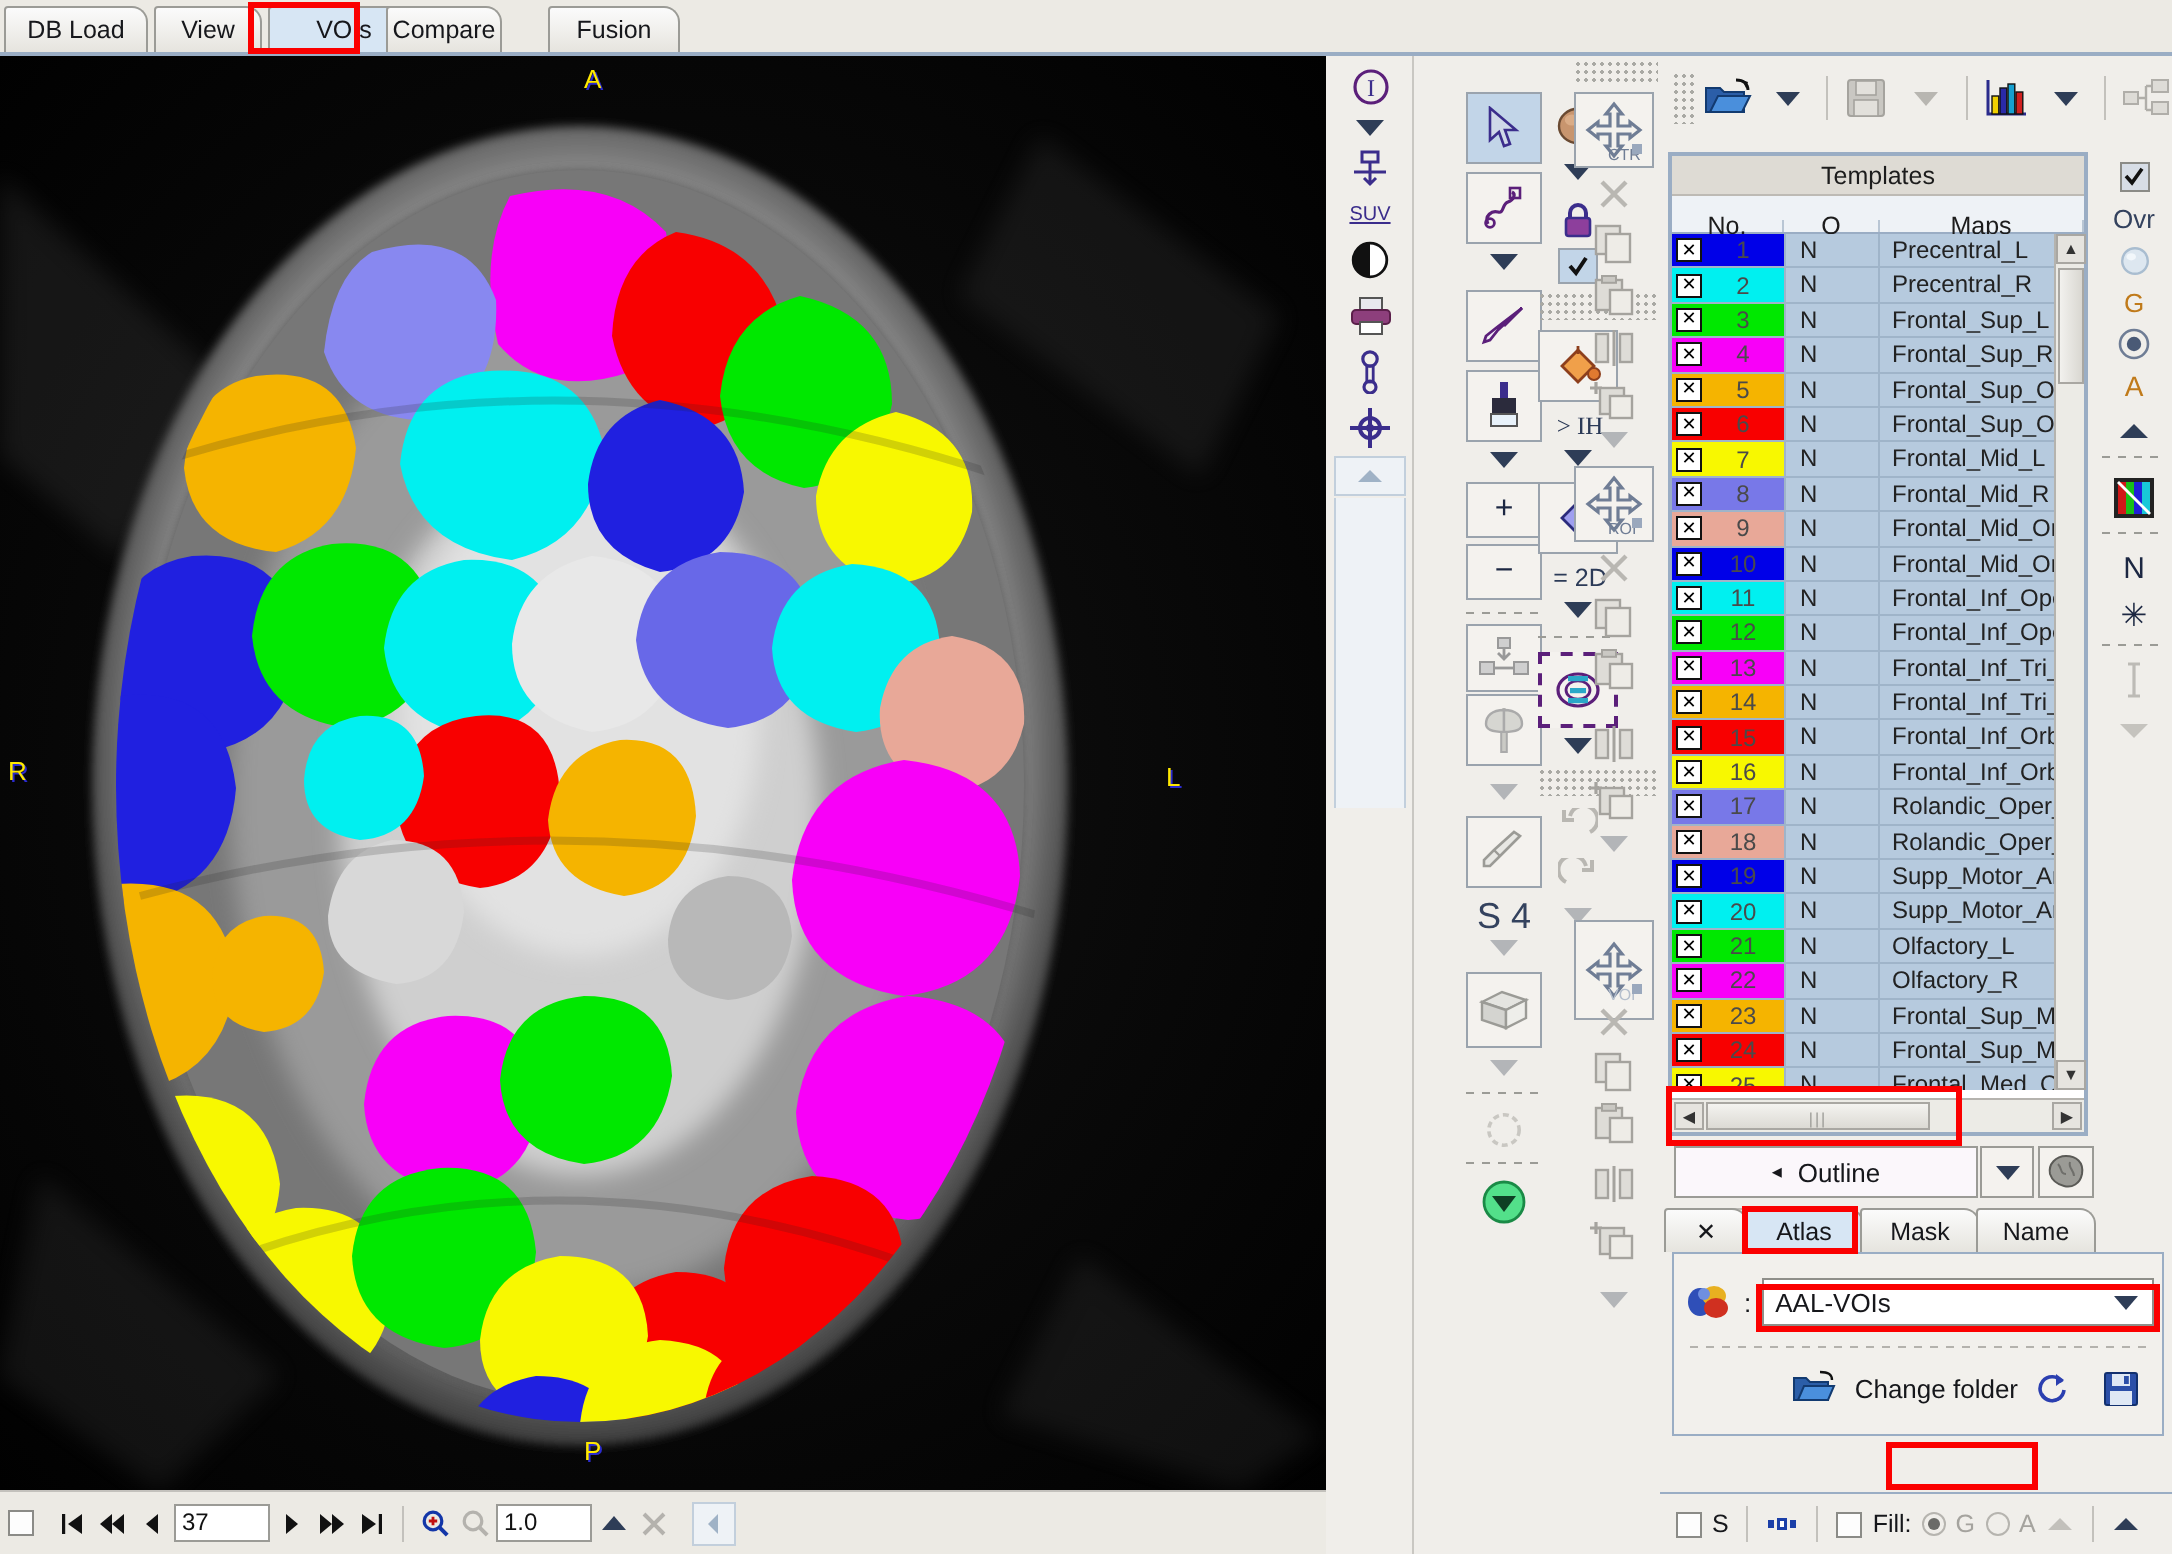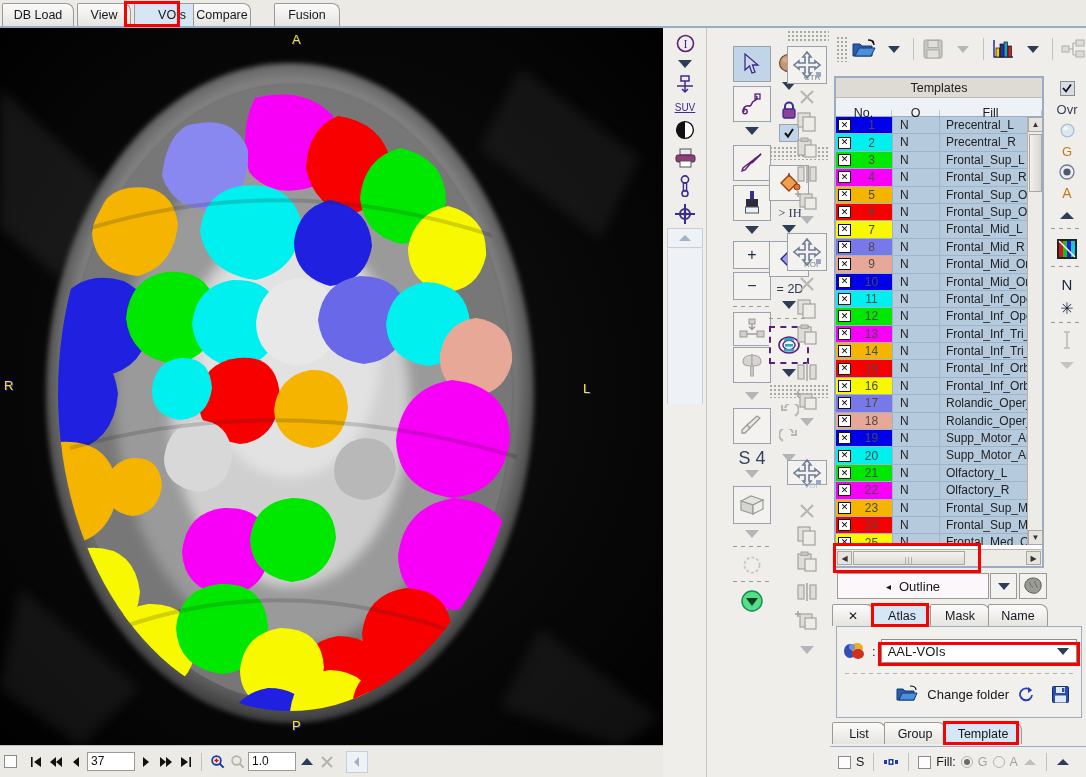--- a/index.html
+++ b/index.html
@@ -794,21 +794,21 @@
       </div>
       <div class="ticon dim" style="left:6px; top:360px; width:32px; height:24px;">
         <svg width="24" height="22" viewBox="0 0 24 22">
             <path d="M3,2 V8 M0,5 H6" stroke="#a5a39e" stroke-width="1.6"></path>
             <rect x="5" y="5" width="12" height="13" fill="#dedcd7" stroke="#a5a39e" stroke-width="1.2"></rect>
             <rect x="10" y="9" width="11" height="11" fill="#eeece7" stroke="#a5a39e" stroke-width="1.2"></rect>
           </svg>
       </div>
       <div class="caretdn dim" style="left:15px; top:390px;"></div>
 
-      <div class="tbtn" style="left:2px; top:432px; width:40px; height:25px;">
+      <div class="tbtn" style="left:2px; top:432px; width:40px; height:50px;">
         <svg width="34" height="32" viewBox="0 0 34 32">
           <path d="M17,3 L21,8 H19 V14 H25 V12 L30,16 L25,20 V18 H19 V24 H21 L17,29 L13,24 H15 V18 H9 V20 L4,16 L9,12 V14 H15 V8 H13Z" fill="none" stroke="#6f7d95" stroke-width="1.6"></path>
           <text x="14" y="31" font-size="8" fill="#b5bfcd" font-family="Liberation Sans, sans-serif">VOI</text>
           <rect x="26" y="23" width="5" height="5" fill="#9aa8bd"></rect>
         </svg>
       </div>
       <div class="ticon dim" style="left:6px; top:472px; width:32px; height:22px;">
         <svg width="14" height="14" viewBox="0 0 14 14">
             <path d="M1,1 L13,13 M13,1 L1,13" stroke="#b9b7b2" stroke-width="2.2"></path>
           </svg>
@@ -898,21 +898,21 @@
             <path d="M8,10 H12 M12,4 V16 M12,4 H15 M12,16 H15" stroke="#b0aea9" stroke-width="1.2" fill="none"></path>
           </svg>
       </div>
     </div>
 
     <div id="tmplbox">
       <div id="tmplhdr">Templates</div>
       <div id="colhdr">
         <div class="ch no">No.</div>
         <div class="ch o">O</div>
-        <div class="ch nm">Fill</div>
+        <div class="ch nm">Maps</div>
       </div>
       <div id="rowsview">
           <div class="trow">
             <div class="c-no" style="background: rgb(0, 0, 232);">
               <span class="cbx">✕</span>
               <span class="numlbl">1</span>
             </div>
             <div class="c-o">N</div>
             <div class="c-nm">Precentral_L</div>
           </div>
@@ -1264,31 +1264,20 @@
         <svg width="17" height="17" viewBox="0 0 17 17">
             <rect x="0.5" y="0.5" width="16" height="16" rx="1" fill="#2b4fa8" stroke="#12306e" stroke-width="1"></rect>
             <rect x="4" y="1" width="9" height="6" fill="#dfe8f4"></rect>
             <rect x="3" y="9.5" width="11" height="7" fill="#dfe8f4"></rect>
             <rect x="10" y="2" width="2.4" height="4" fill="#2b4fa8"></rect>
           </svg>
       </span>
     </div>
   </div>
 
-  <div id="btabs">
-    <div class="stab" style="left:0; width:54px;">
-      <span>List</span>
-    </div>
-    <div class="stab" style="left:52px; width:62px;">
-      <span>Group</span>
-    </div>
-    <div class="stab sel" style="left:112px; width:78px;">
-      <span>Template</span>
-    </div>
-  </div>
 
   <div id="statusbar">
     <span class="chkbox"></span>
     <span style="font-size:12.5px;color:#16171b;">S</span>
     <span class="vsep"></span>
     <span style="display:flex;align-items:center;">
       <svg width="16" height="12" viewBox="0 0 16 12">
           <rect x="1" y="4" width="3" height="4" fill="#1b3fa8"></rect>
           <rect x="12" y="4" width="3" height="4" fill="#1b3fa8"></rect>
           <rect x="5.5" y="3" width="5" height="6" fill="#1b3fa8"></rect>

